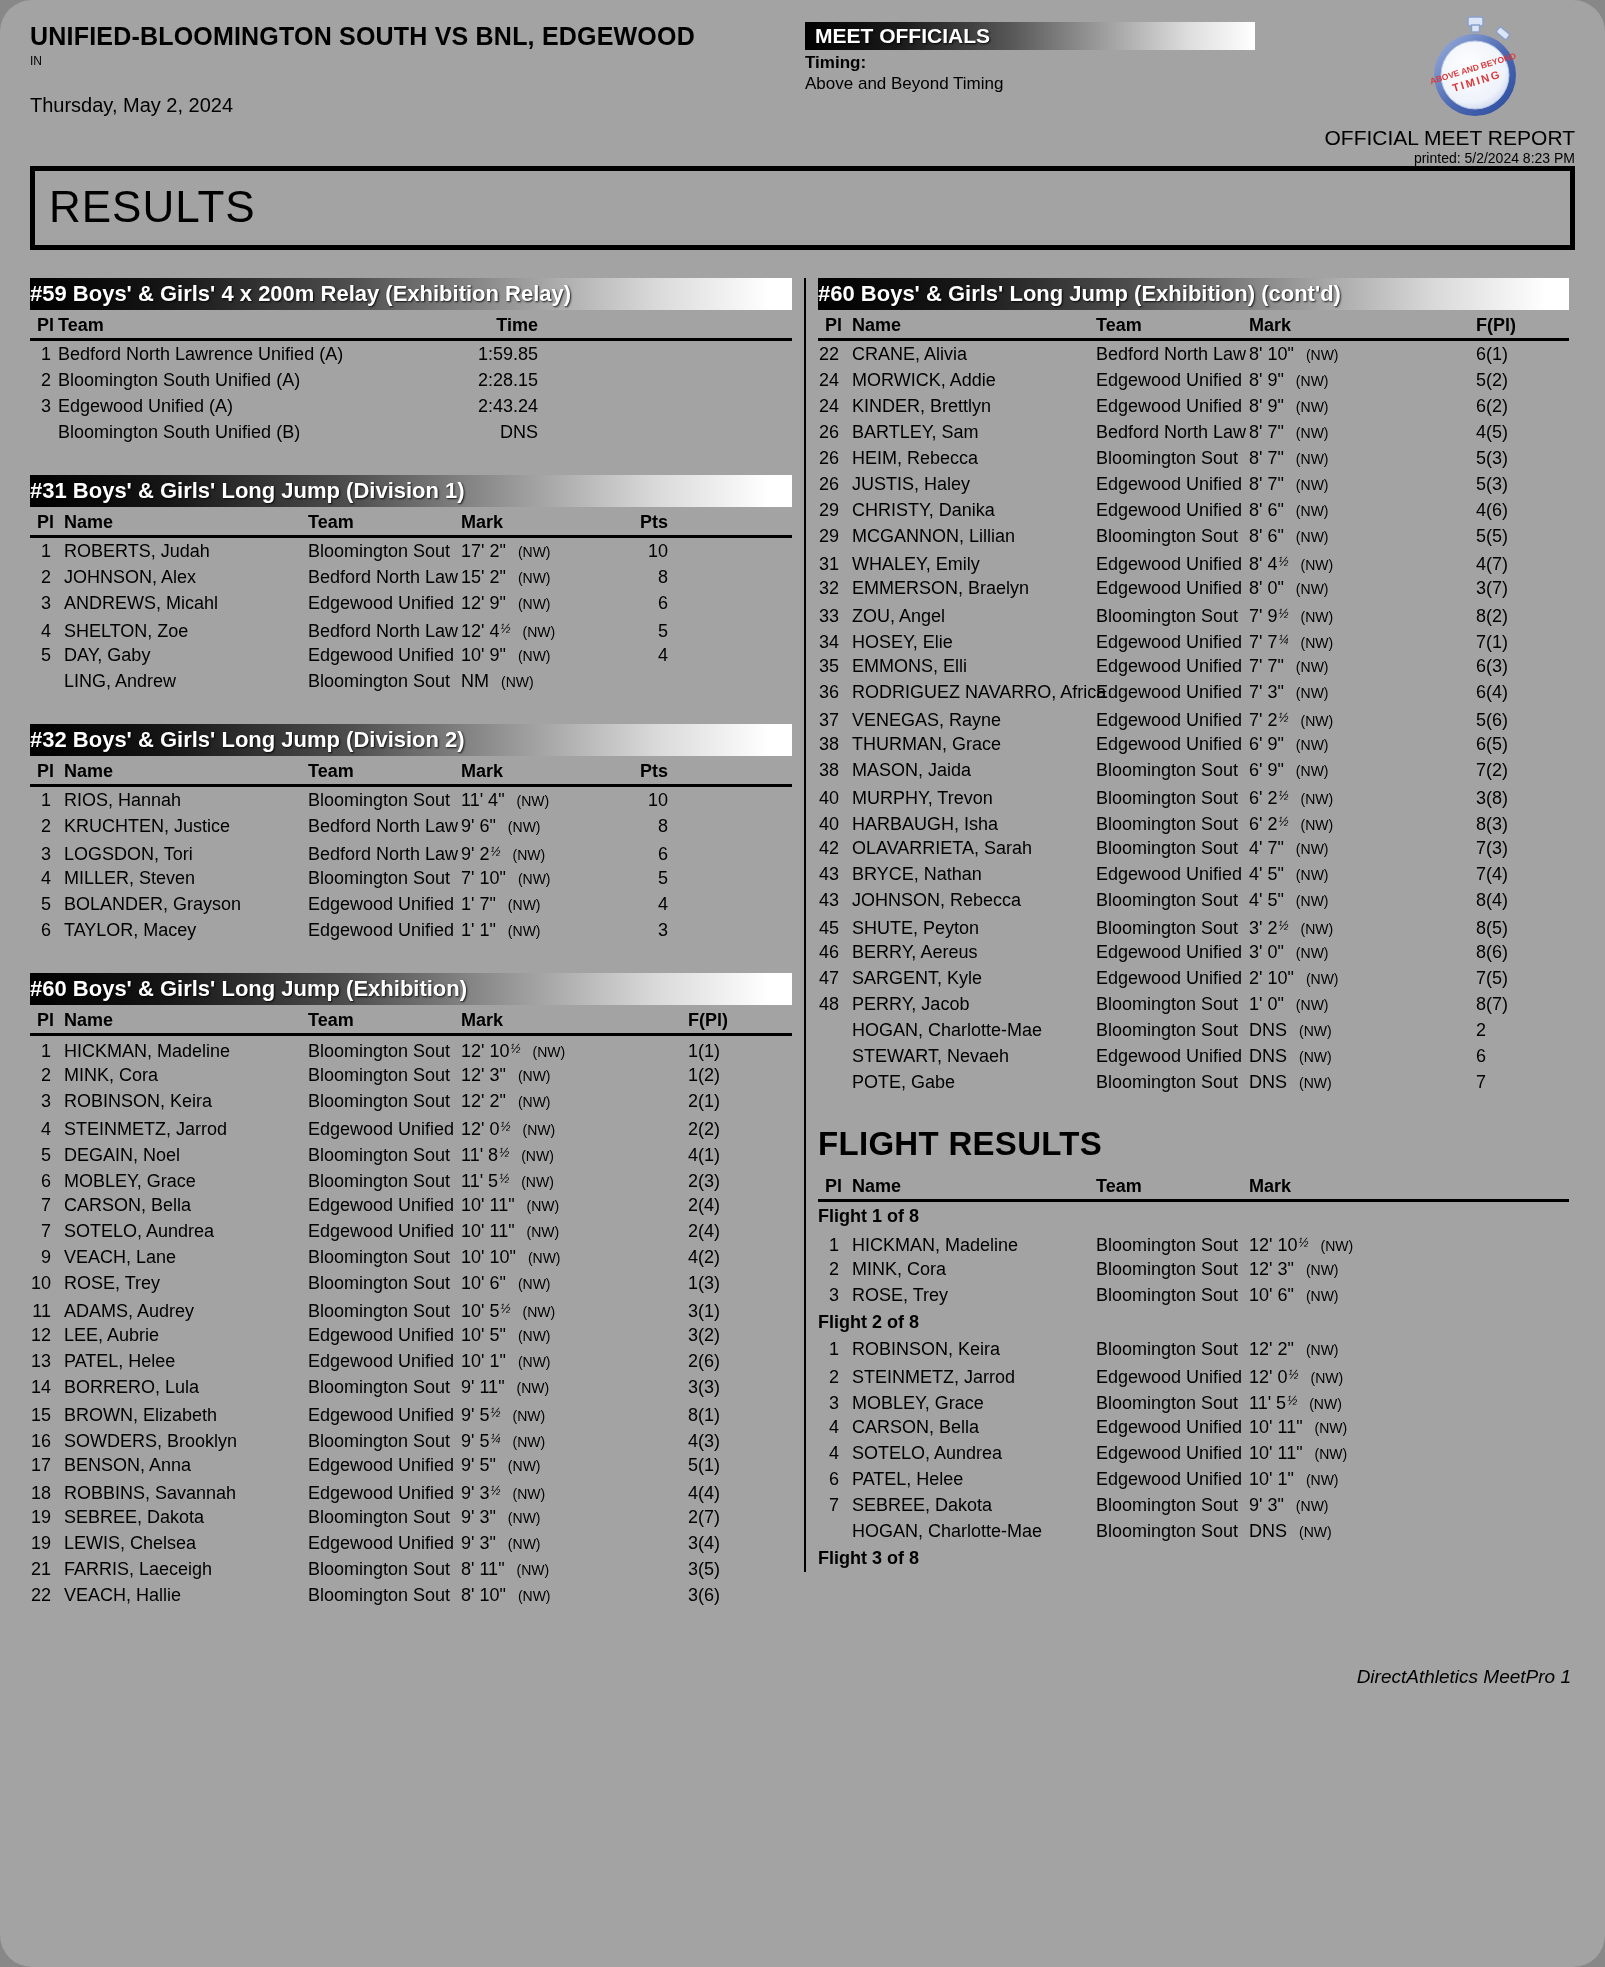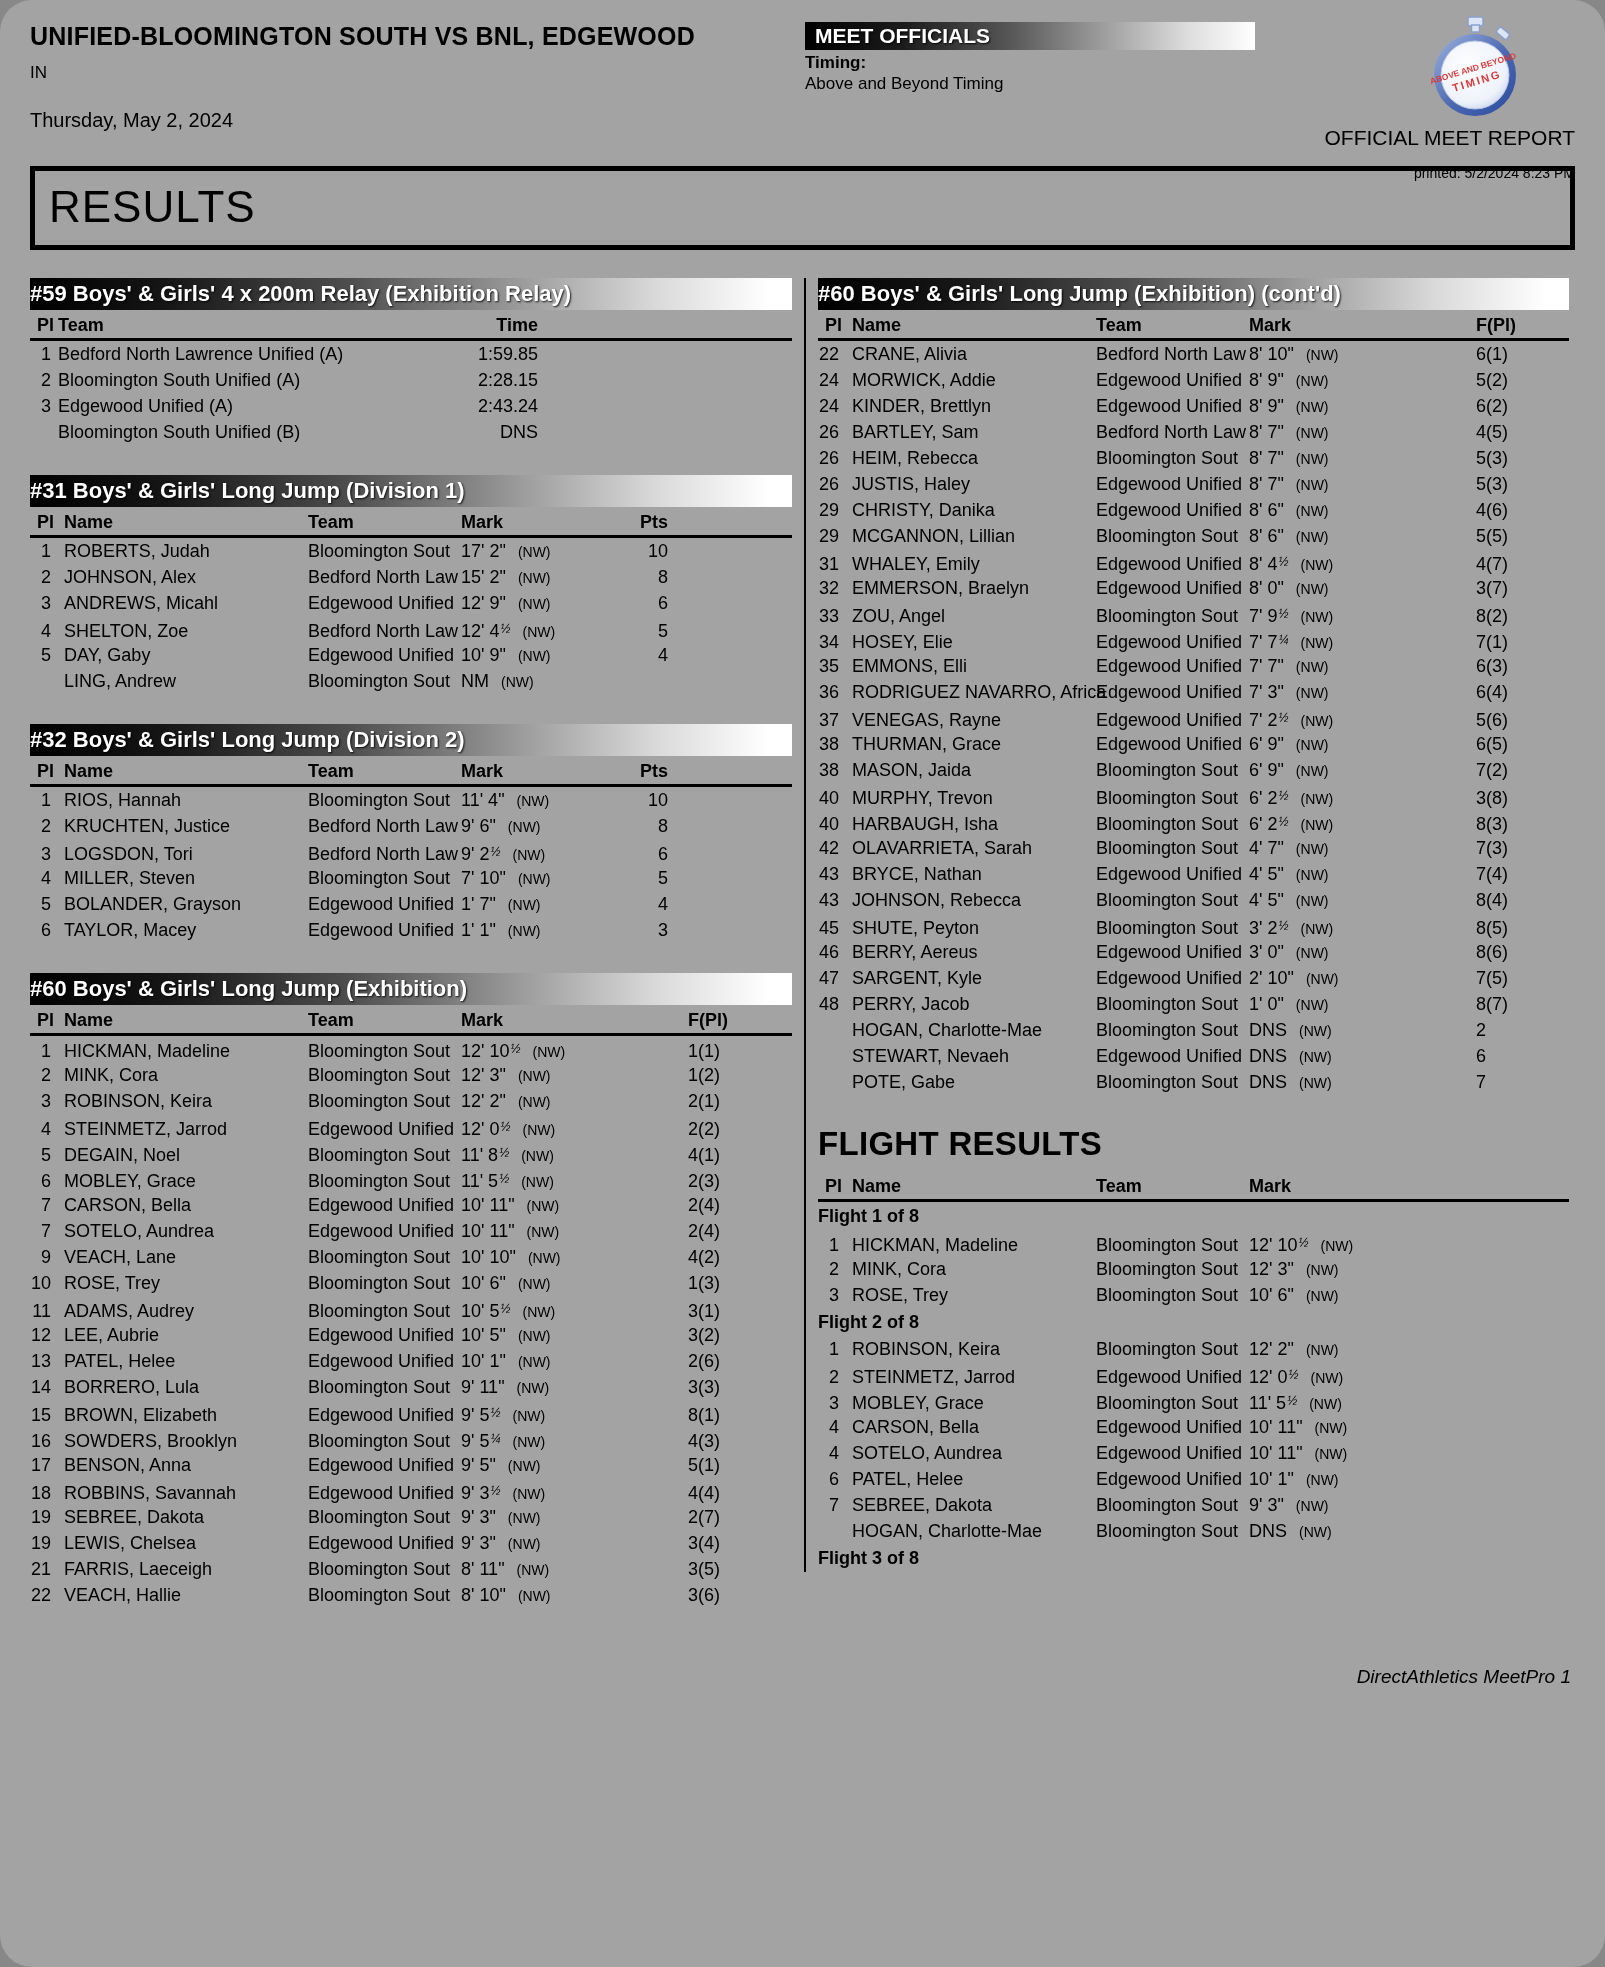--- a/index.html
+++ b/index.html
@@ -5,34 +5,34 @@
   * { margin:0; padding:0; box-sizing:border-box; }
   html,body { background:#888; }
   body { font-family:"Liberation Sans", sans-serif; color:#000; }
   .page {
     position:relative; width:1605px; height:1967px; background:#a3a3a3;
     margin:0 auto; padding:16px 30px; overflow:hidden;border-radius:32px;
   }
   
   .top-header { position:relative; height:146px; }
   .meet-title { font-size:25px; font-weight:bold; letter-spacing:0.2px; padding-top:6px; }
-  .meet-state { font-size:17px; margin-top:12px; }
+  .meet-state { font-size:12px; margin-top:3px; }
   .meet-date  { font-size:20px; margin-top:26px; }
   .officials-block { position:absolute; left:775px; top:6px; width:450px; }
   .officials-bar {
     height:28px; line-height:28px; padding-left:10px;
     background:linear-gradient(to right,#000 0%,#1c1c1c 22%,#555 45%,#999 65%,#ddd 85%,#fff 100%);
     color:#fff; font-weight:bold; font-size:21px; text-shadow:1px 1px 2px rgba(0,0,0,.9);
   }
   .timing-label { font-weight:bold; font-size:17px; margin-top:3px; }
   .timing-value { font-size:17px; margin-top:1px; }
   .right-block { position:absolute; right:0; top:0; text-align:right; }
   .logo-wrap { display:inline-block; margin-right:52px; }
   .report-title { font-weight:normal; font-size:21px; margin-top:2px; }
-  .printed-line { font-size:14px; margin-top:15px; }
+  .printed-line { font-size:14px; margin-top:0; }
   
   .results-banner {
     border:5px solid #000; margin-top:4px; padding:11px 14px 13px;
     font-size:44px; letter-spacing:1px;
   }
   
   .columns { display:flex; margin-top:28px; align-items:flex-start; }
   .col-left  { width:762px; flex:none; }
   .col-right { width:765px; flex:none; border-left:2px solid #000; padding-left:12px; margin-left:12px; min-height:1230px; }
   .section { margin-bottom:30px; }

